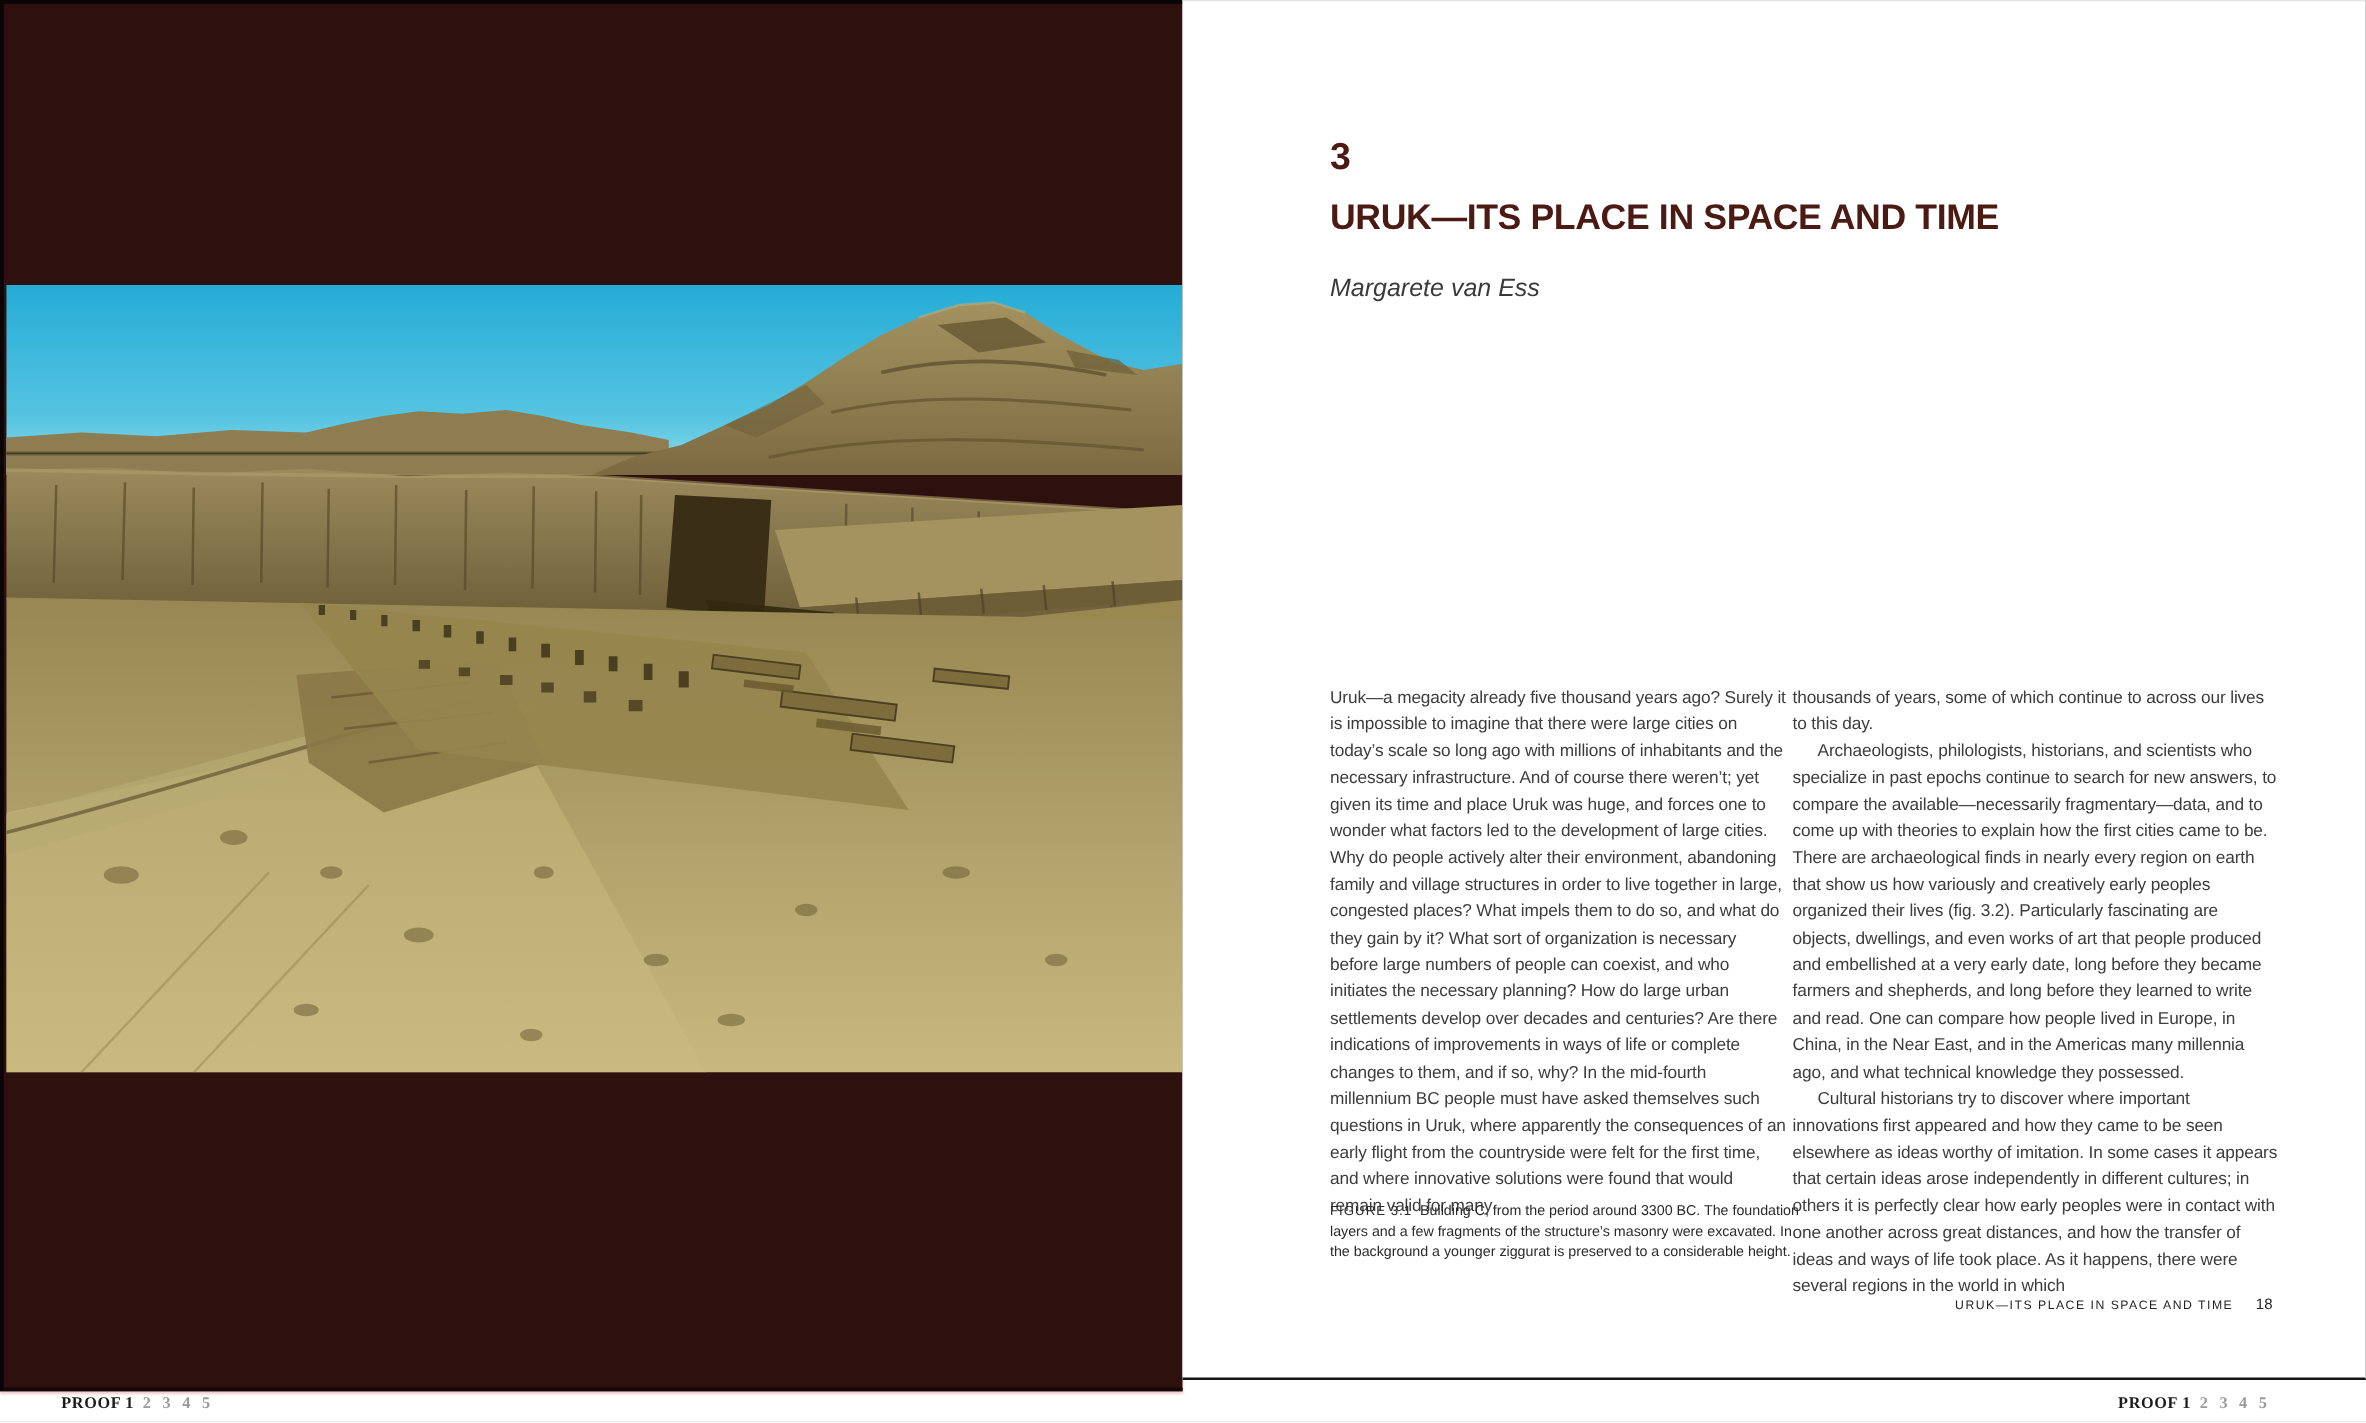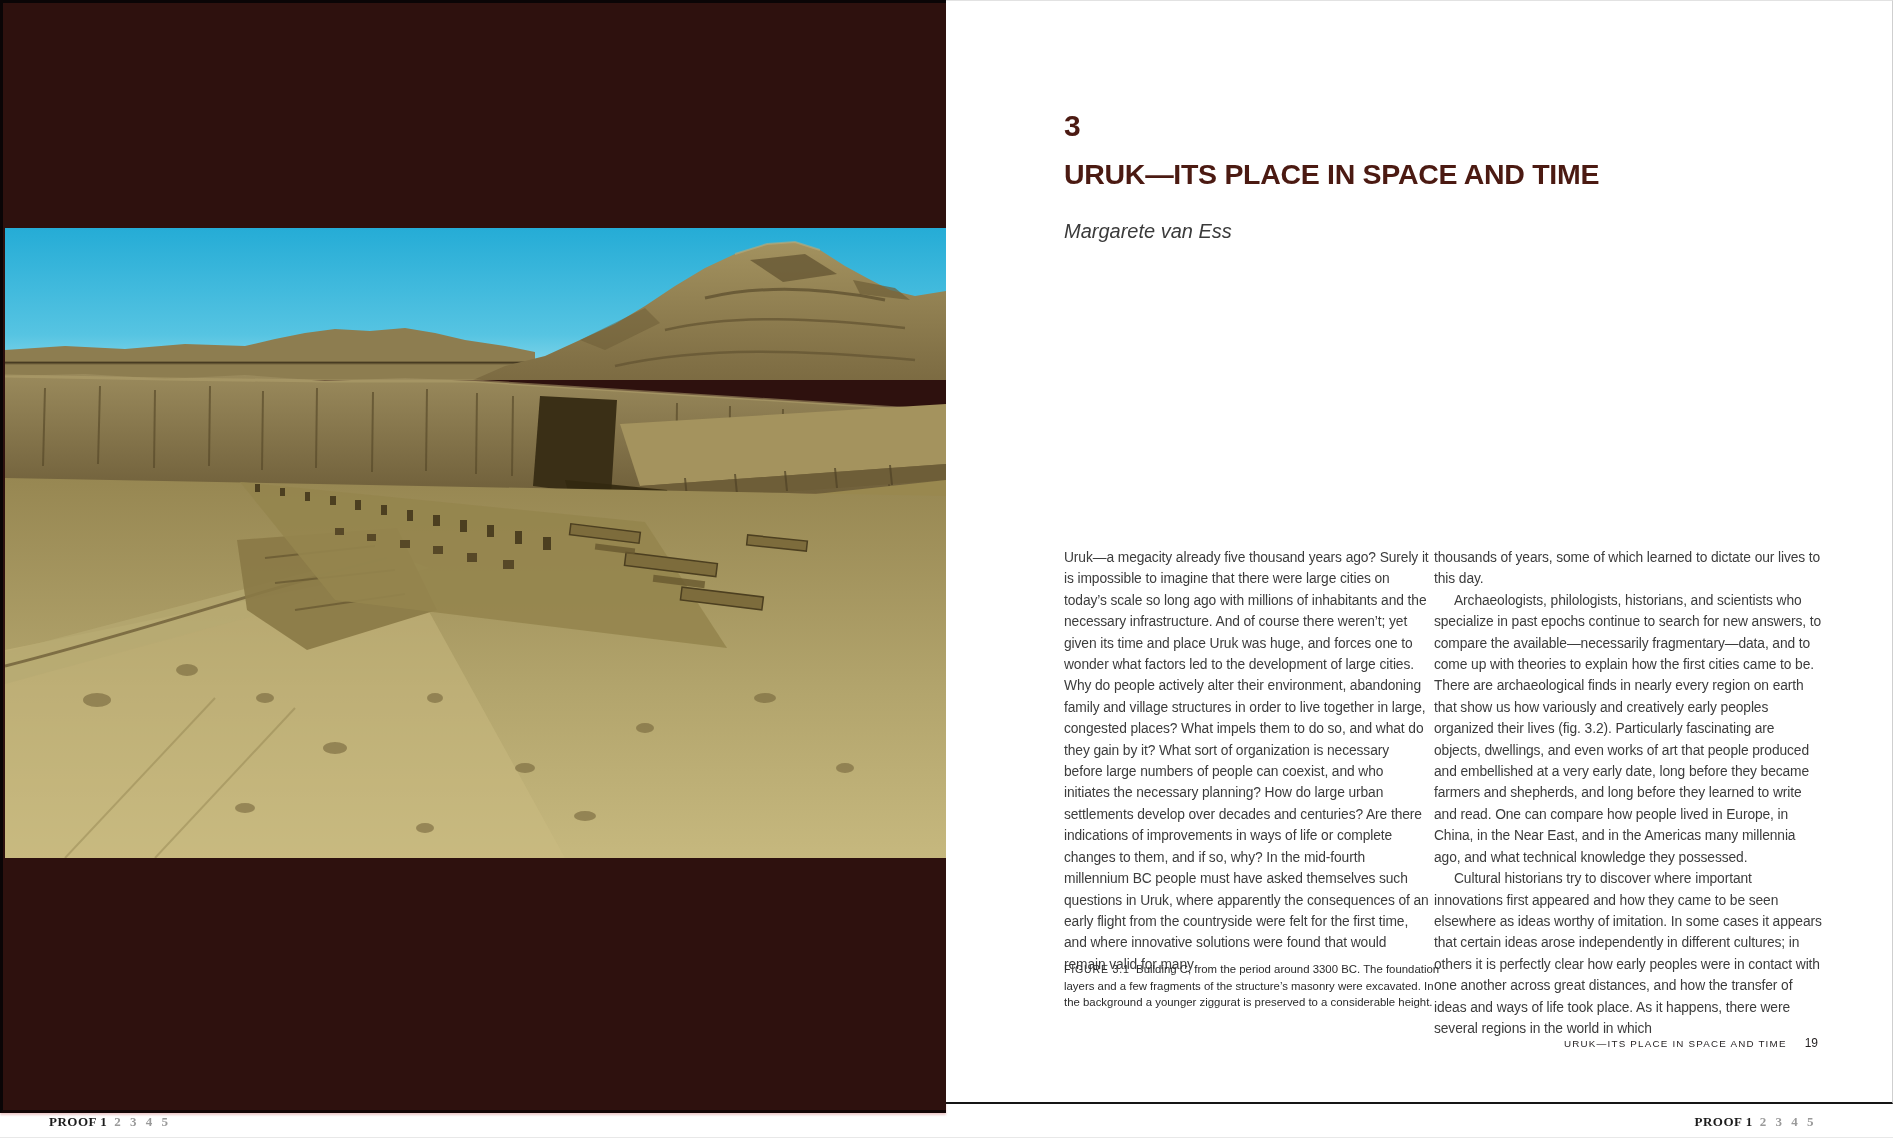--- a/index.html
+++ b/index.html
@@ -235,33 +235,33 @@
   <div class="right-page">
     <div class="chapter-number">3</div>
     <h1 class="chapter-title">URUK—ITS PLACE IN SPACE AND TIME</h1>
     <div class="author">Margarete van Ess</div>
 
     <div class="columns">
       <div class="col col-1">
         <p>Uruk—a megacity already five thousand years ago? Surely it is impossible to imagine that there were large cities on today’s scale so long ago with millions of inhabitants and the necessary infrastructure. And of course there weren’t; yet given its time and place Uruk was huge, and forces one to wonder what factors led to the development of large cities. Why do people actively alter their environment, abandoning family and village structures in order to live together in large, congested places? What impels them to do so, and what do they gain by it? What sort of organization is necessary before large numbers of people can coexist, and who initiates the necessary planning? How do large urban settlements develop over decades and centuries? Are there indications of improvements in ways of life or complete changes to them, and if so, why? In the mid-fourth millennium BC people must have asked themselves such questions in Uruk, where apparently the consequences of an early flight from the countryside were felt for the first time, and where innovative solutions were found that would remain valid for many</p>
       </div>
       <div class="col col-2">
-        <p>thousands of years, some of which learned to dictate our lives to this day.</p>
+        <p>thousands of years, some of which continue to across our lives to this day.</p>
         <p>Archaeologists, philologists, historians, and scientists who specialize in past epochs continue to search for new answers, to compare the available—necessarily fragmentary—data, and to come up with theories to explain how the first cities came to be. There are archaeological finds in nearly every region on earth that show us how variously and creatively early peoples organized their lives (fig. 3.2). Particularly fascinating are objects, dwellings, and even works of art that people produced and embellished at a very early date, long before they became farmers and shepherds, and long before they learned to write and read. One can compare how people lived in Europe, in China, in the Near East, and in the Americas many millennia ago, and what technical knowledge they possessed.</p>
         <p>Cultural historians try to discover where important innovations first appeared and how they came to be seen elsewhere as ideas worthy of imitation. In some cases it appears that certain ideas arose independently in different cultures; in others it is perfectly clear how early peoples were in contact with one another across great distances, and how the transfer of ideas and ways of life took place. As it happens, there were several regions in the world in which</p>
       </div>
     </div>
 
     <div class="figure-caption">
       <span class="cap-label">FIGURE 3.1</span>&nbsp;&nbsp;<span>Building C, from the period around 3300 BC. The foundation layers and a few fragments of the structure’s masonry were excavated. In the background a younger ziggurat is preserved to a considerable height.</span>
     </div>
 
     <div class="page-footer">
       <span class="running-head">URUK—ITS PLACE IN SPACE AND TIME</span>
-      <span class="folio">19</span>
+      <span class="folio">18</span>
     </div>
   </div>
 
   <div class="proof proof-left">
     <span>PROOF 1</span><span class="nums">2 3 4 5</span>
   </div>
   <div class="proof proof-right">
     <span>PROOF 1</span><span class="nums">2 3 4 5</span>
   </div>
 

